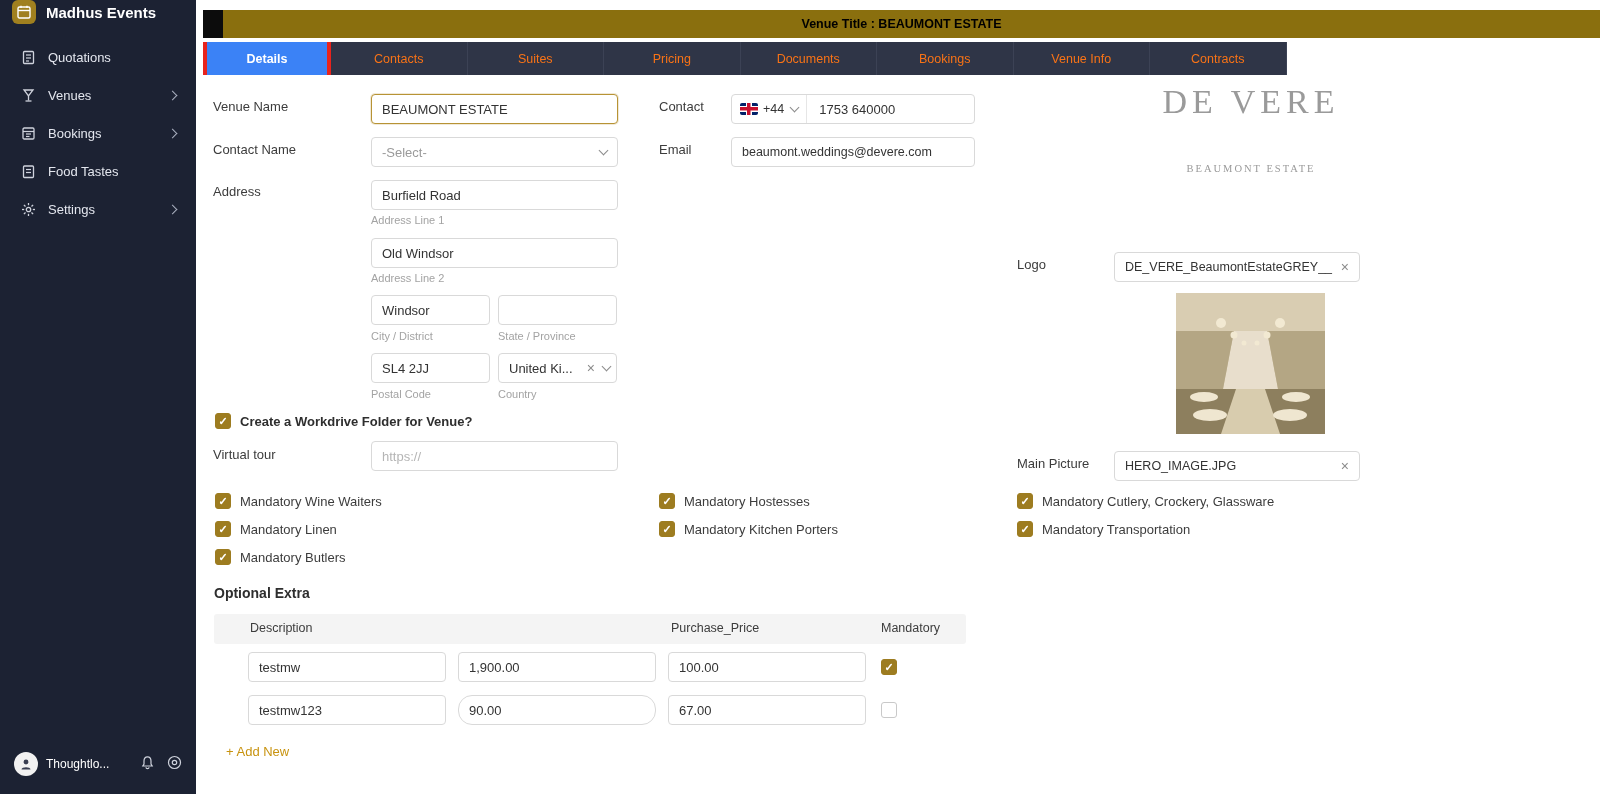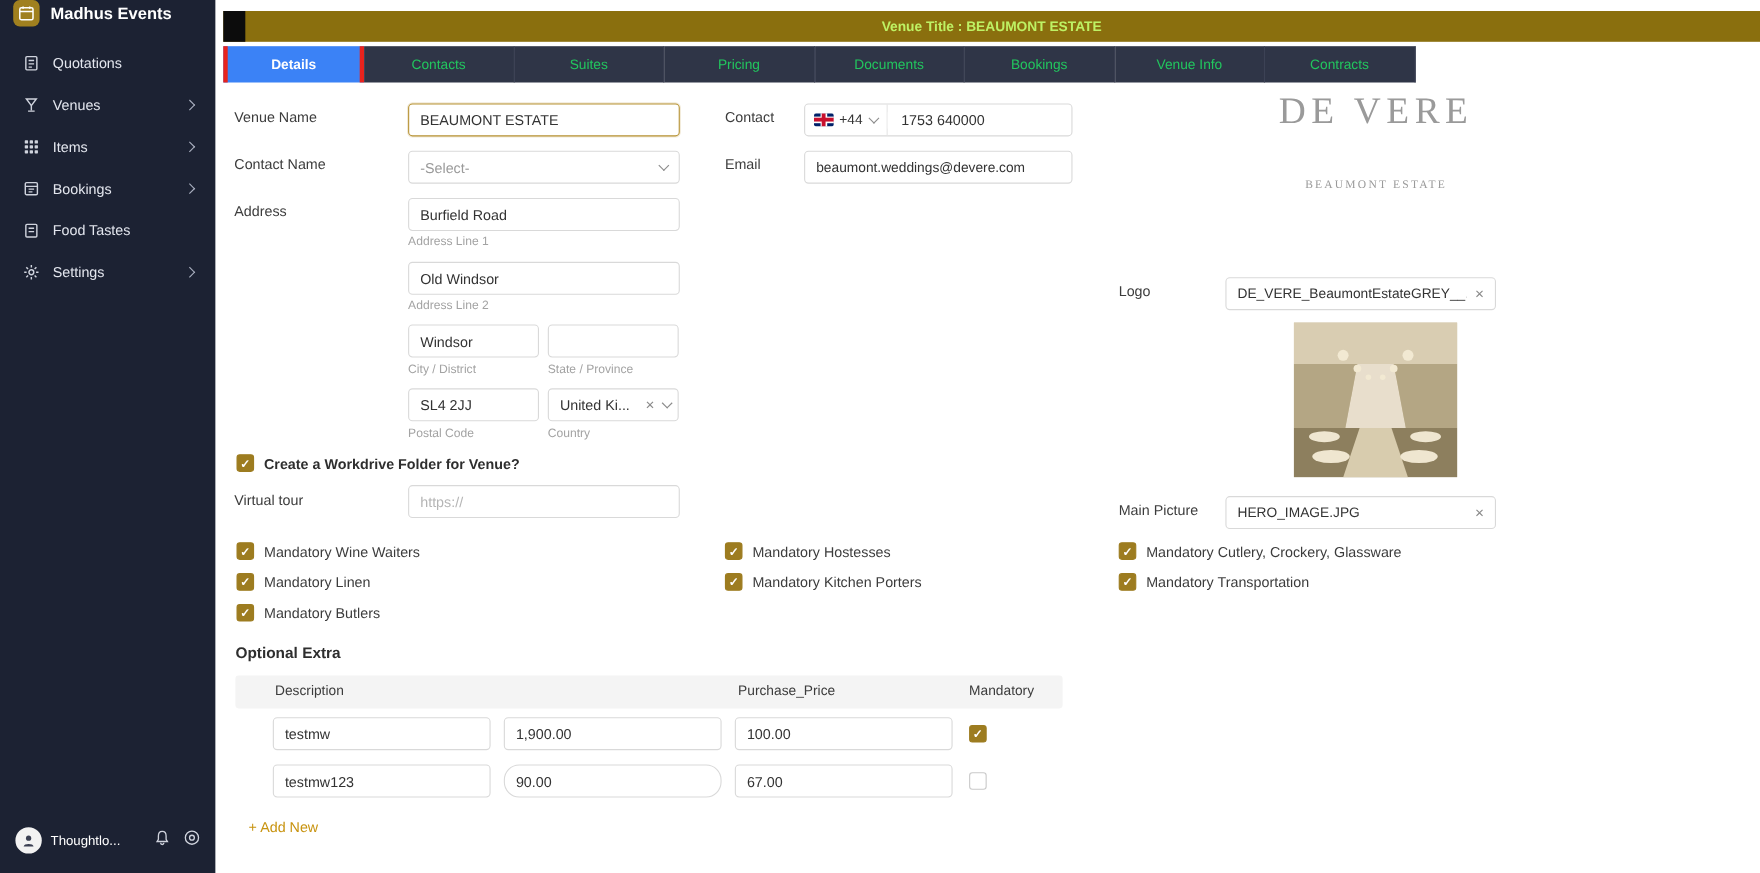--- a/index.html
+++ b/index.html
@@ -21,24 +21,24 @@
   .user-area { position:absolute; bottom:10px; left:0; width:100%; display:flex; align-items:center; padding:8px 14px; gap:8px; }
   .avatar { width:24px; height:24px; border-radius:50%; background:#f2f2f2; display:flex; align-items:center; justify-content:center; flex:none; }
   .user-name { font-size:12px; color:#ffffff; flex:1; white-space:nowrap; overflow:hidden; }
   .user-icons { display:flex; align-items:center; gap:12px; }
 
   
   .main { position:relative; flex:1; height:794px; background:#ffffff; }
 
   .title-bar { position:absolute; left:7px; top:10px; right:0; height:28px; background:#8a6f0e; display:flex; align-items:center; justify-content:center; }
   .title-notch { position:absolute; left:0; top:0; width:20px; height:28px; background:#0c0c0c; }
-  .title-text { color:#bef264; font-size:12.5px; font-weight:bold; }
+  .title-text { color:#000000; font-size:12.5px; font-weight:bold; }
 
   .tabs { position:absolute; left:7px; top:42px; height:33px; display:flex; }
-  .tab { width:136.5px; height:33px; background:#2f3547; color:#22c55e; font-size:12.5px; display:flex; align-items:center; justify-content:center; border-right:1px solid #3c4255; cursor:pointer; }
+  .tab { width:136.5px; height:33px; background:#2f3547; color:#f97316; font-size:12.5px; display:flex; align-items:center; justify-content:center; border-right:1px solid #3c4255; cursor:pointer; }
   .tab.active { width:128px; background:#3b82f6; color:#ffffff; font-weight:bold; border-left:4px solid #e8231d; border-right:4px solid #e8231d; }
 
   .form-label { position:absolute; font-size:13px; color:#3c3c3c; }
   .hint { position:absolute; font-size:11px; color:#a3a3a3; }
 
   .tinput { position:absolute; height:30px; border:1px solid #d9d9d9; border-radius:4px; background:#fff; font-size:13px; color:#333; padding:0 10px; font-family:"Liberation Sans", sans-serif; outline:none; }
   .tinput.gold { border:1px solid #b79335; box-shadow:0 0 0 1px #b7933533; }
   .tinput::placeholder { color:#b5b5b5; }
 
   .select { position:absolute; height:30px; border:1px solid #d9d9d9; border-radius:4px; background:#fff; display:flex; align-items:center; padding:0 10px; font-size:13px; cursor:pointer; }
@@ -112,39 +112,20 @@
       </div>
       <div class="nav-item">
         <span class="icon">
           <svg width="15" height="15" viewBox="0 0 15 15">
               <path d="M3 2 L12 2 L7.5 8 Z" fill="none" stroke="#cfd3dd" stroke-width="1.3"></path>
               <line x1="7.5" y1="8" x2="7.5" y2="12.5" stroke="#cfd3dd" stroke-width="1.3"></line>
               <line x1="4.5" y1="13" x2="10.5" y2="13" stroke="#cfd3dd" stroke-width="1.3"></line>
             </svg>
         </span>
         <span class="lbl">Venues</span>
-        <span class="chev-right"></span>
-      </div>
-      <div class="nav-item">
-        <span class="icon">
-          <svg width="15" height="15" viewBox="0 0 15 15">
-              <g fill="#cfd3dd">
-                <rect x="1.5" y="1.5" width="3" height="3" rx="0.6"></rect>
-                <rect x="6" y="1.5" width="3" height="3" rx="0.6"></rect>
-                <rect x="10.5" y="1.5" width="3" height="3" rx="0.6"></rect>
-                <rect x="1.5" y="6" width="3" height="3" rx="0.6"></rect>
-                <rect x="6" y="6" width="3" height="3" rx="0.6"></rect>
-                <rect x="10.5" y="6" width="3" height="3" rx="0.6"></rect>
-                <rect x="1.5" y="10.5" width="3" height="3" rx="0.6"></rect>
-                <rect x="6" y="10.5" width="3" height="3" rx="0.6"></rect>
-                <rect x="10.5" y="10.5" width="3" height="3" rx="0.6"></rect>
-              </g>
-            </svg>
-        </span>
-        <span class="lbl">Items</span>
         <span class="chev-right"></span>
       </div>
       <div class="nav-item">
         <span class="icon">
           <svg width="15" height="15" viewBox="0 0 15 15">
               <rect x="2" y="2" width="11" height="11" rx="1.2" fill="none" stroke="#cfd3dd" stroke-width="1.3"></rect>
               <line x1="2" y1="5.5" x2="13" y2="5.5" stroke="#cfd3dd" stroke-width="1.2"></line>
               <line x1="5" y1="8" x2="10" y2="8" stroke="#cfd3dd" stroke-width="1.2"></line>
               <line x1="5" y1="10.5" x2="8.5" y2="10.5" stroke="#cfd3dd" stroke-width="1.2"></line>
             </svg>

